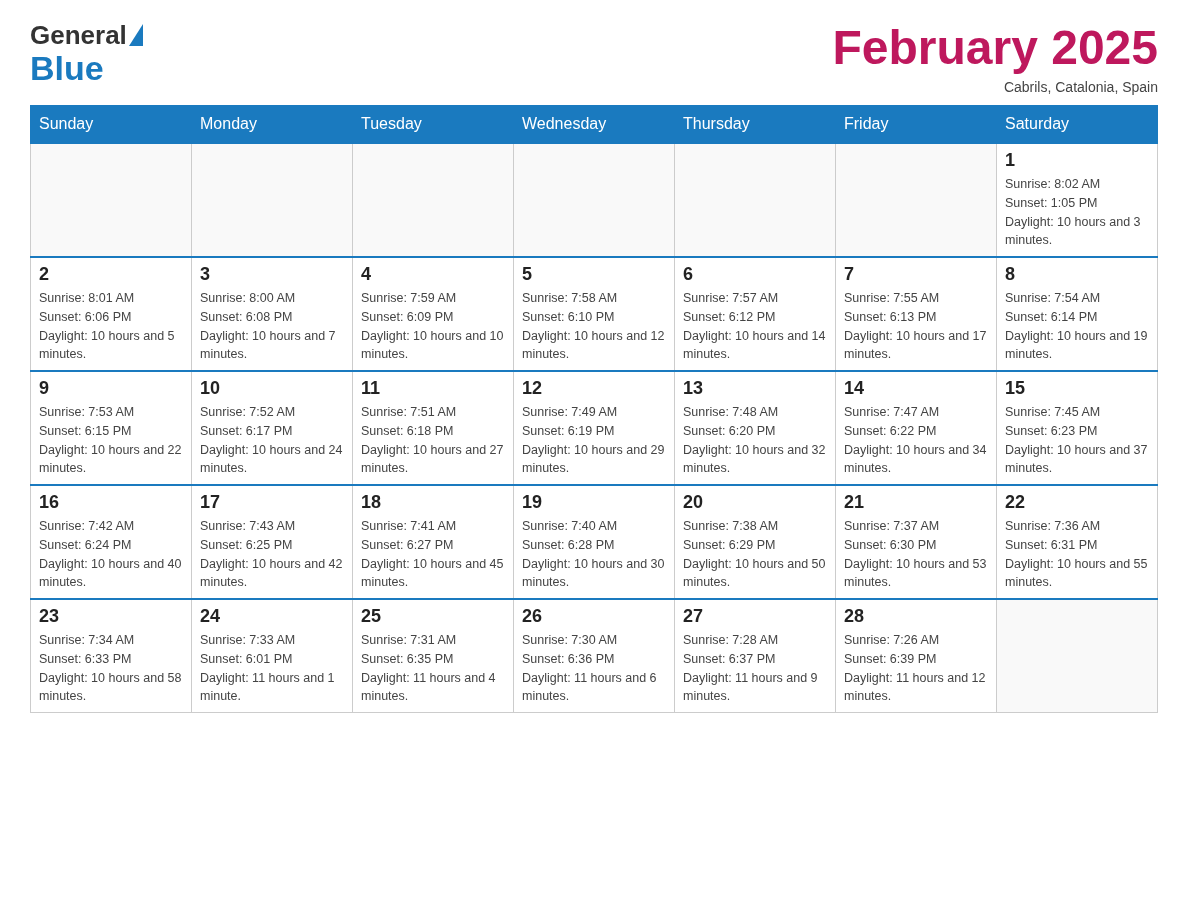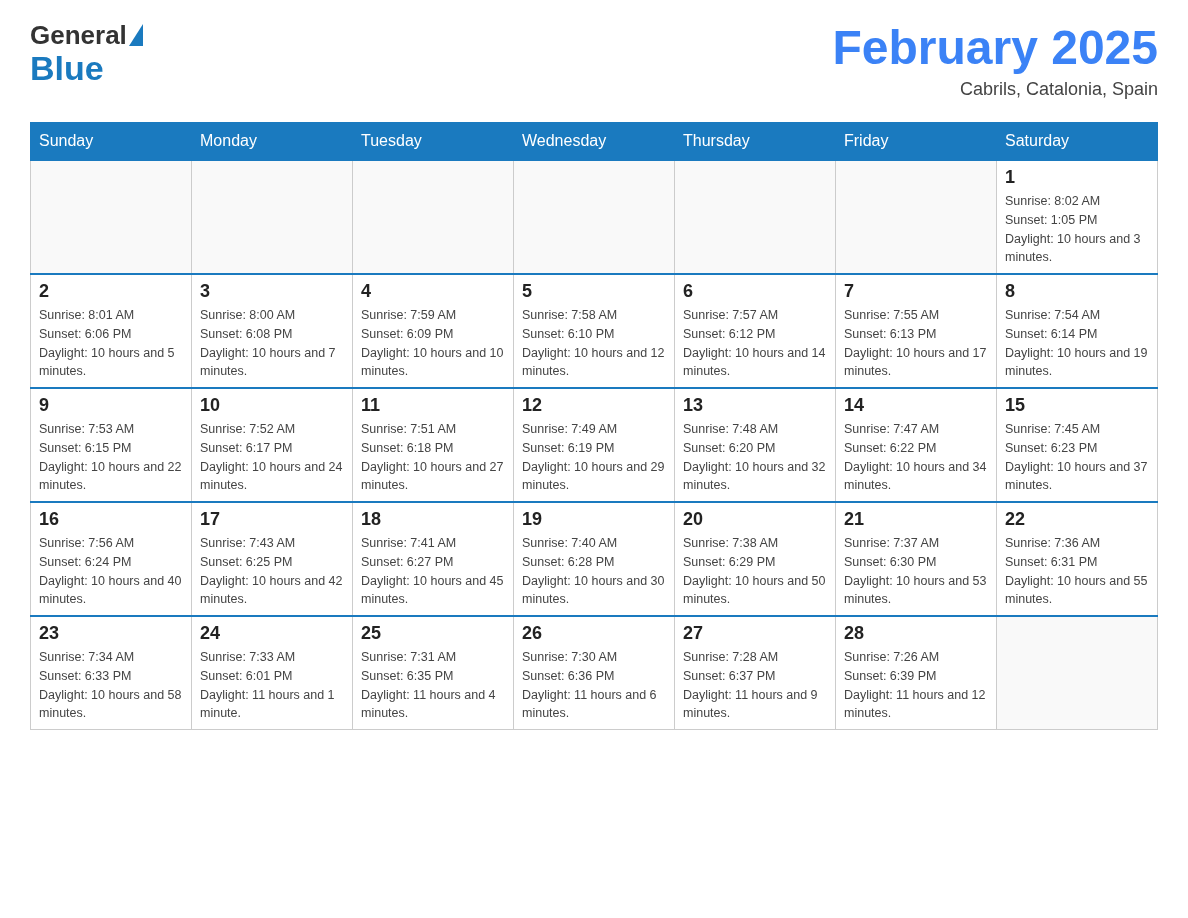--- a/index.html
+++ b/index.html
@@ -7,21 +7,21 @@
       font-family: Arial, sans-serif;
       background: #fff;
       width: 1188px;
       min-height: 918px;
       padding: 20px 30px;
     }
     .header {
       display: flex;
       justify-content: space-between;
       align-items: flex-start;
-      margin-bottom: 22px;
+      margin-bottom: 10px;
     }
     .logo {
       display: flex;
       align-items: center;
       gap: 0;
     }
     .logo-text-general {
       font-size: 26px;
       font-weight: bold;
       color: #333;
@@ -41,24 +41,24 @@
       color: #1a7abf;
       display: block;
       margin-top: -2px;
     }
     .title-section {
       text-align: right;
     }
     .month-title {
       font-size: 48px;
       font-weight: bold;
-      color: #3b82f6;
+      color: #be185d;
     }
     .location-title {
-      font-size: 18px;
+      font-size: 14px;
       color: #444;
       margin-top: 4px;
     }
     table {
       width: 100%;
       border-collapse: collapse;
       margin-top: 10px;
     }
     th {
       background-color: #1a7abf;
@@ -230,21 +230,21 @@
         <td>
           <div class="day-number">15</div>
           <div class="day-info">Sunrise: 7:45 AM</div>
           <div class="day-info">Sunset: 6:23 PM</div>
           <div class="day-info">Daylight: 10 hours and 37 minutes.</div>
         </td>
       </tr>
       <tr>
         <td>
           <div class="day-number">16</div>
-          <div class="day-info">Sunrise: 7:56 AM</div>
+          <div class="day-info">Sunrise: 7:42 AM</div>
           <div class="day-info">Sunset: 6:24 PM</div>
           <div class="day-info">Daylight: 10 hours and 40 minutes.</div>
         </td>
         <td>
           <div class="day-number">17</div>
           <div class="day-info">Sunrise: 7:43 AM</div>
           <div class="day-info">Sunset: 6:25 PM</div>
           <div class="day-info">Daylight: 10 hours and 42 minutes.</div>
         </td>
         <td>

